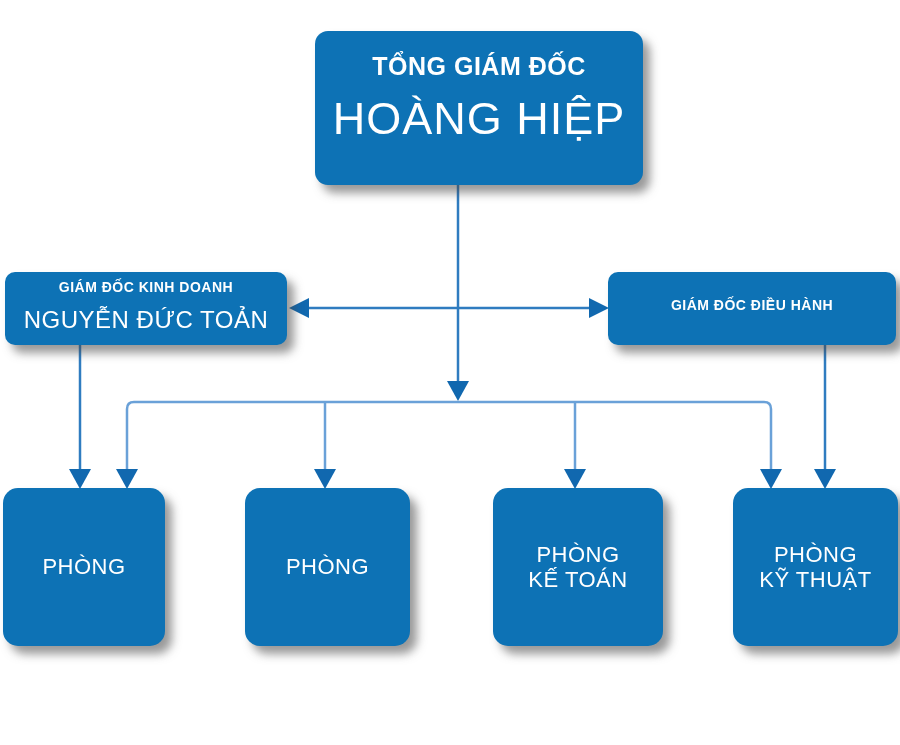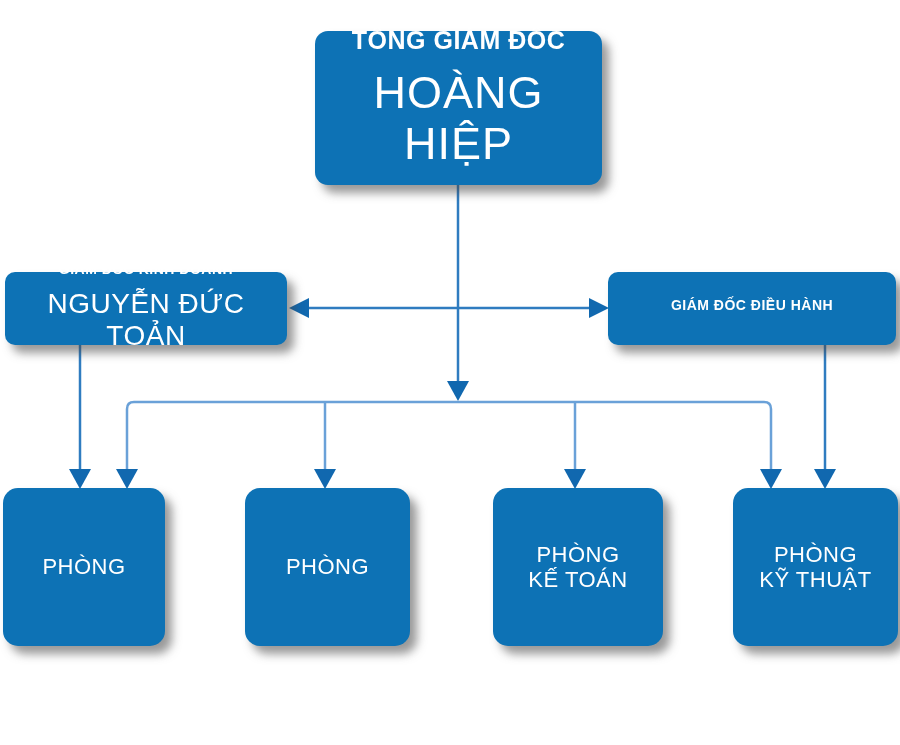--- a/index.html
+++ b/index.html
@@ -26,38 +26,38 @@
     color: var(--text);
     display: flex;
     flex-direction: column;
     align-items: center;
     justify-content: center;
     text-align: center;
     box-shadow: 7px 8px 10px rgba(70, 70, 70, 0.55);
     line-height: 1.15;
   }
   .node-ceo {
-    left: 315px; top: 31px; width: 287px; height: 154px;
+    left: 315px; top: 31px; width: 328px; height: 154px;
     border-radius: 13px;
     padding-bottom: 20px;
     box-sizing: border-box;
   }
   .node-ceo .title { font-size: 25px; font-weight: bold; margin-bottom: 12px; letter-spacing: 0.5px; }
   .node-ceo .name  { font-size: 45px; letter-spacing: 1px; }
 
   .node-mgr {
     top: 272px; height: 73px;
     border-radius: 10px;
     padding-bottom: 4px;
     box-sizing: border-box;
   }
   .node-mgr-left  { left: 5px;   width: 282px; }
   .node-mgr-right { left: 608px; width: 288px; align-items: center; }
   .node-mgr .title { font-size: 14px; font-weight: bold; margin-bottom: 3px; letter-spacing: 0.5px; }
-  .node-mgr .name  { font-size: 28px; letter-spacing: 0.5px; margin-top: 8px; }
+  .node-mgr .name  { font-size: 24px; letter-spacing: 0.5px; margin-top: 8px; }
 
   .node-dept {
     top: 488px; height: 158px;
     border-radius: 15px;
     font-size: 22px;
     letter-spacing: 0.5px;
   }
   .node-dept .dline { display: block; }
   .node-dept-1 { left: 3px;   width: 162px; }
   .node-dept-2 { left: 245px; width: 165px; }

